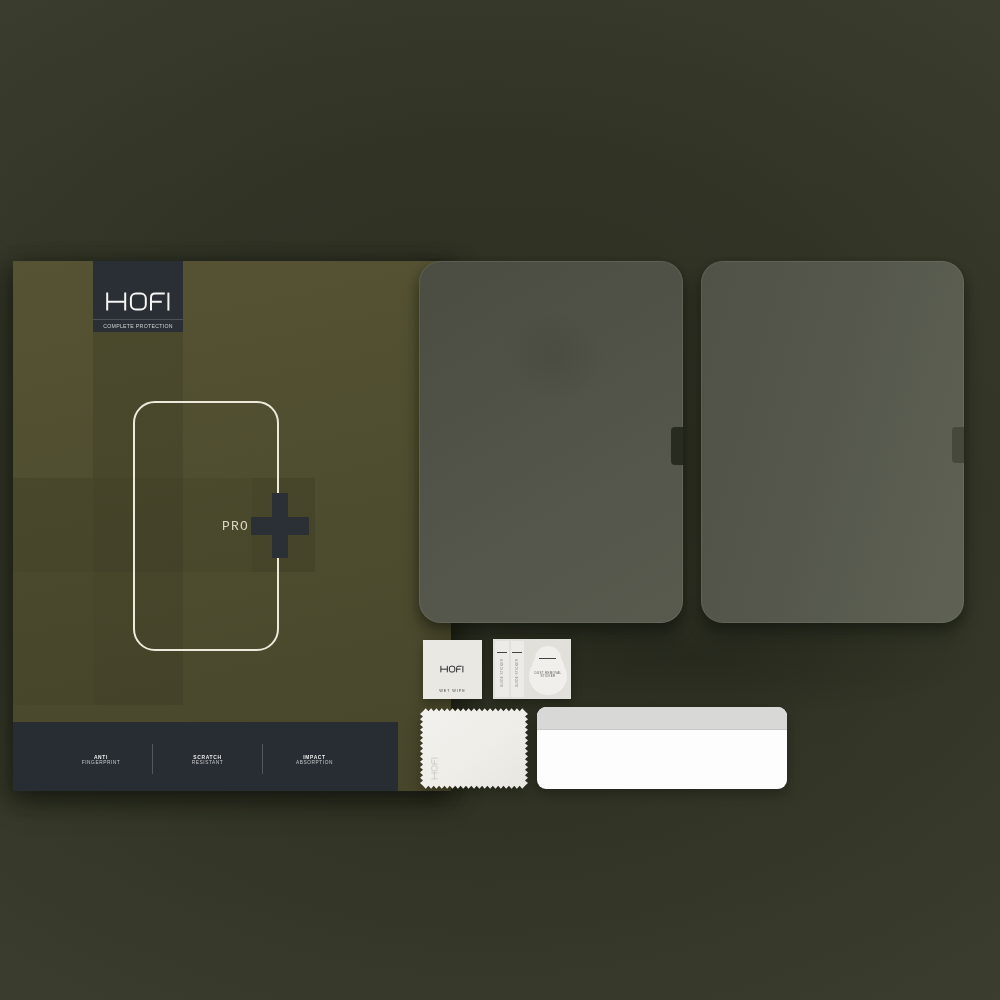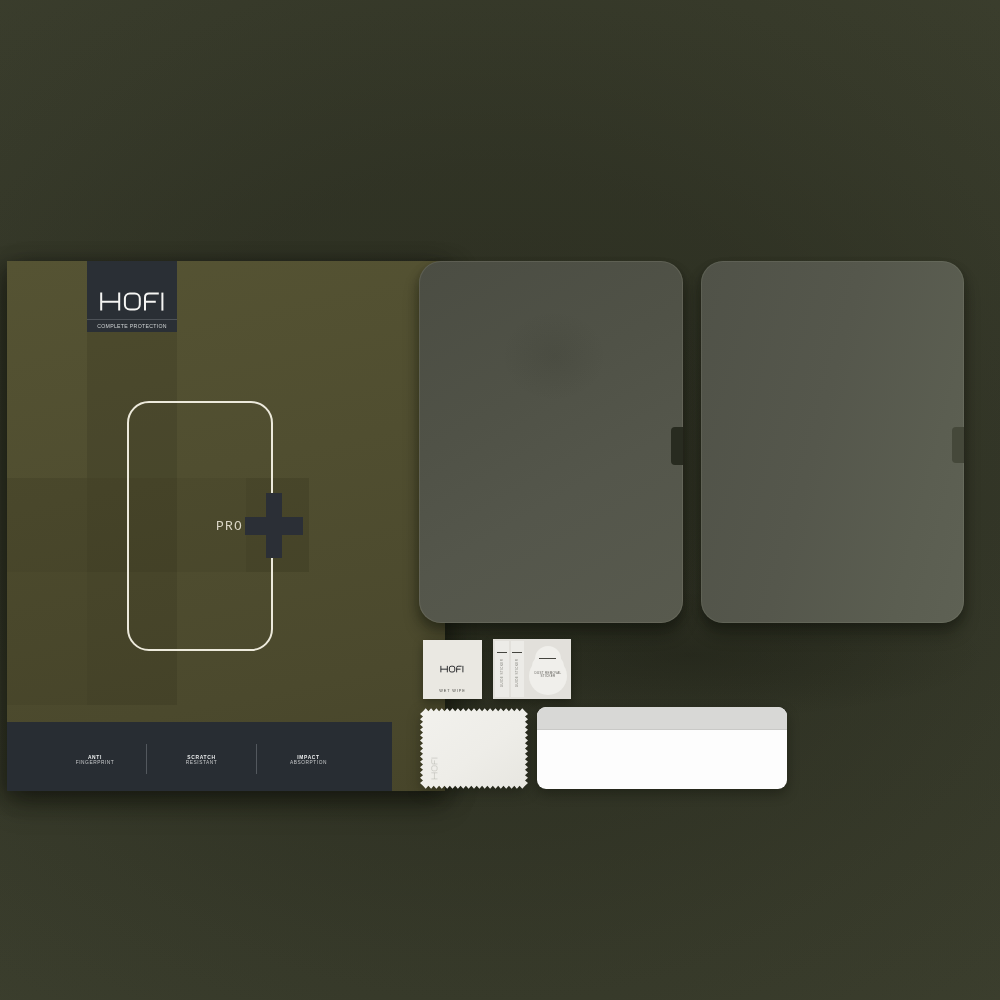--- a/index.html
+++ b/index.html
@@ -12,21 +12,21 @@
   .abs{position:absolute}
 </style>
 </head>
 <body>
 <div id="stage">
 
   <div class="abs" style="left:30px;top:250px;width:940px;height:420px;background:radial-gradient(50% 50% at 50% 50%, rgba(14,16,9,0.05) 0%, rgba(14,16,9,0.02) 60%, rgba(14,16,9,0) 100%);"></div>
 
   <div class="abs" style="left:390px;top:590px;width:600px;height:130px;background:radial-gradient(50% 50% at 50% 50%, rgba(14,16,9,0.26) 0%, rgba(14,16,9,0.12) 55%, rgba(14,16,9,0) 100%);"></div>
 
-  <div class="abs" style="left:7px;top:261px;width:438px;height:530px;background:linear-gradient(168deg,#555333 0%,#504e30 40%,#4b492d 78%,#47452a 100%);box-shadow:0 12px 26px rgba(10,12,6,0.38), 10px 5px 22px rgba(10,12,6,0.28), -7px 5px 18px rgba(10,12,6,0.28);">
+  <div class="abs" style="left:13px;top:261px;width:438px;height:530px;background:linear-gradient(168deg,#555333 0%,#504e30 40%,#4b492d 78%,#47452a 100%);box-shadow:0 12px 26px rgba(10,12,6,0.38), 10px 5px 22px rgba(10,12,6,0.28), -7px 5px 18px rgba(10,12,6,0.28);">
 
     <div class="abs" style="left:0;top:217px;width:302px;height:94px;background:rgba(26,28,16,0.065)"></div>
 
     <div class="abs" style="left:0;top:217px;width:80px;height:94px;background:rgba(26,28,16,0.06)"></div>
 
     <div class="abs" style="left:80px;top:0;width:90px;height:444px;background:rgba(26,28,16,0.14)"></div>
 
     <div class="abs" style="left:0;top:311px;width:80px;height:133px;background:rgba(26,28,16,0.07)"></div>
 
     <div class="abs" style="left:239px;top:217px;width:63px;height:94px;background:rgba(26,28,16,0.075)"></div>

